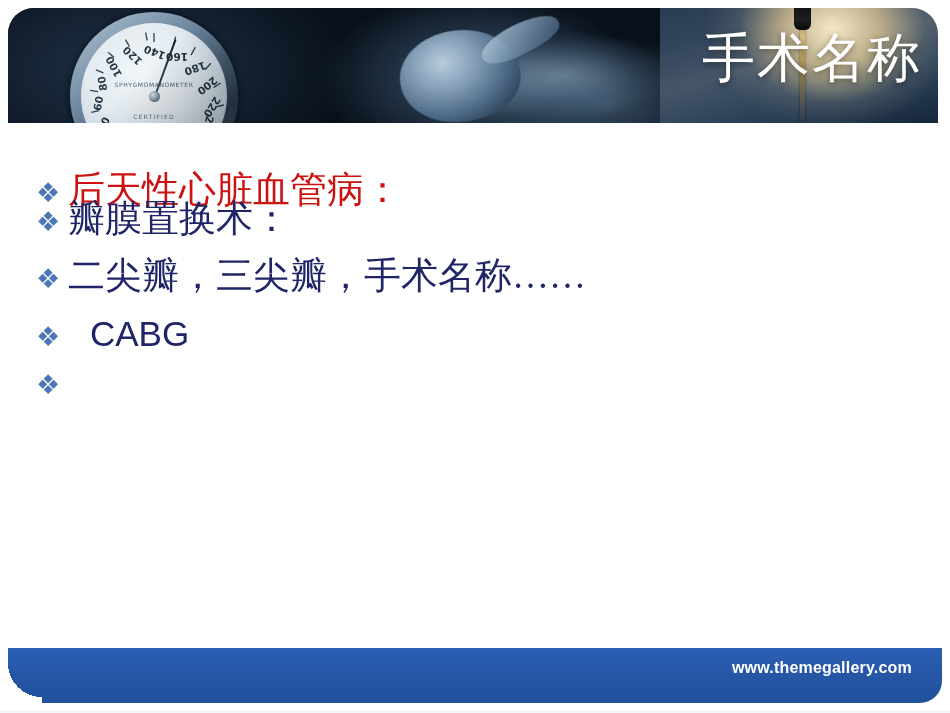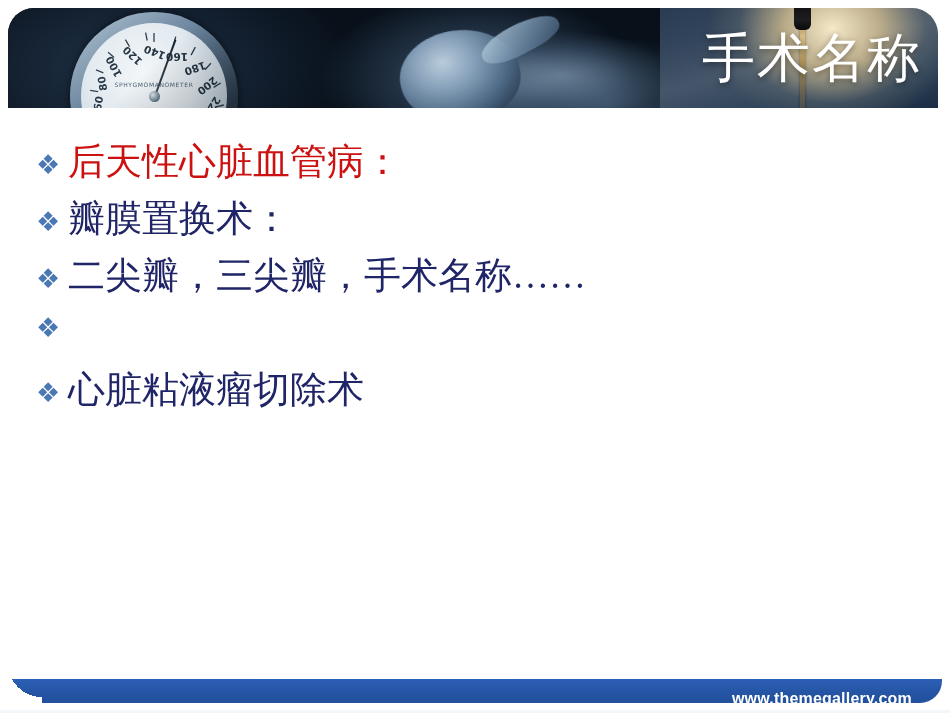--- a/index.html
+++ b/index.html
@@ -22,21 +22,21 @@
     height: 713px;
     background: #ffffff;
   }
 
   
   .header-band {
     position: absolute;
     left: 8px;
     top: 8px;
     width: 930px;
-    height: 100px;
+    height: 115px;
     border-radius: 26px 26px 0 0;
     overflow: hidden;
   }
   .header-photo-left {
     position: absolute;
     left: 0; top: 0;
     width: 652px;
     height: 115px;
     background:
       radial-gradient(ellipse 220px 120px at 470px 70px, rgba(150,185,215,0.55) 0%, rgba(90,125,160,0.30) 38%, rgba(20,35,55,0.0) 72%),
@@ -178,35 +178,35 @@
     color: #4a78b4;
     width: 32px;
     font-family: "DejaVu Sans", sans-serif;
   }
   .bullet-text {
     flex: 0 0 auto;
     font-size: 37px;
     line-height: 1;
     font-family: "Liberation Serif", "DejaVu Serif", serif;
   }
-  .tone-red  { color: #cc1111; }
+  .tone-red  { color: #cc1111; margin-top: 28px; }
   .tone-navy { color: #1f2566; font-family: Liberation Serif, serif; }
   .latin {
     font-family: "Liberation Sans", "DejaVu Sans", sans-serif;
     font-size: 35px;
     color: #1f2566;
   }
 
   
   .footer-band {
     position: absolute;
     left: 8px;
     bottom: 10px;
     width: 934px;
-    height: 24px;
+    height: 55px;
     background: #2658ae;
     background: linear-gradient(180deg, #2c60b6 0%, #2555a4 55%, #21509c 100%);
     border-radius: 0 0 22px 0;
   }
   .footer-band::after {
     content: "";
     position: absolute;
     left: 0; bottom: 0;
     width: 34px; height: 40px;
     background: #ffffff;
@@ -320,25 +320,25 @@
       <span class="bullet-text tone-navy">瓣膜置换术：</span>
     </div>
 
     <div class="bullet-row">
       <span class="bullet-mark">❖</span>
       <span class="bullet-text tone-navy">二尖瓣，三尖瓣，手术名称……</span>
     </div>
 
     <div class="bullet-row">
       <span class="bullet-mark">❖</span>
-    </div>
-
-    <div class="bullet-row">
-      <span class="bullet-mark">❖</span>
-      <span class="bullet-text tone-navy">心脏粘液瘤切除术</span>
+      <span class="latin" style="padding-left:22px">CABG</span>
+    </div>
+
+    <div class="bullet-row">
+      <span class="bullet-mark">❖</span>
     </div>
 
   </div>
 
   <div class="footer-band">
     <span class="footer-link">www.themegallery.com</span>
   </div>
   <div class="footer-hairline"></div>
 
 </div>

